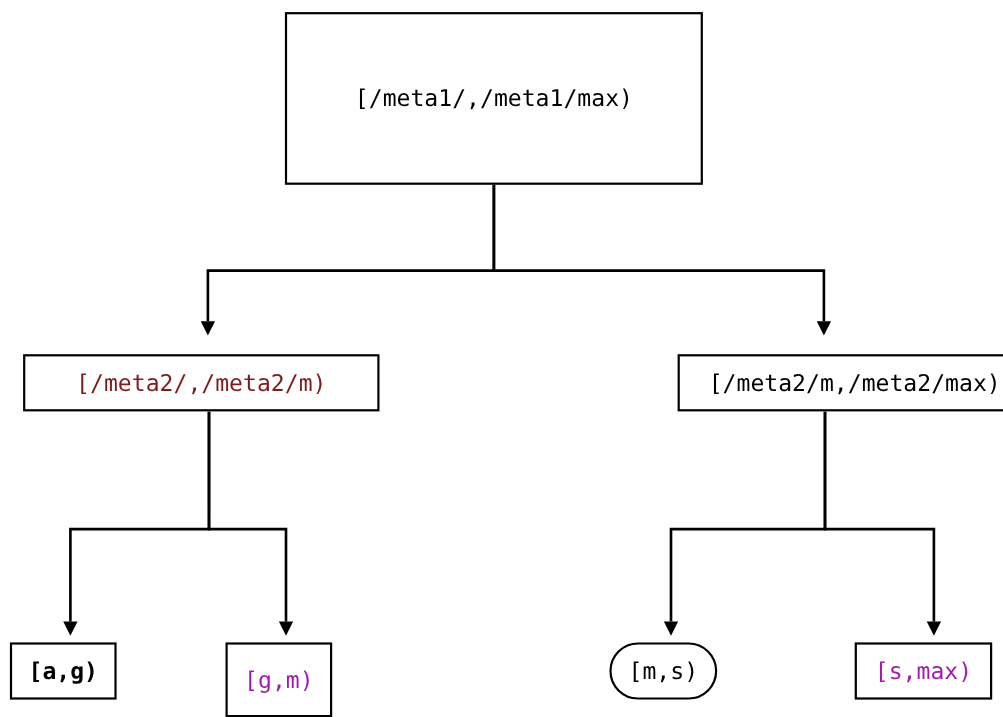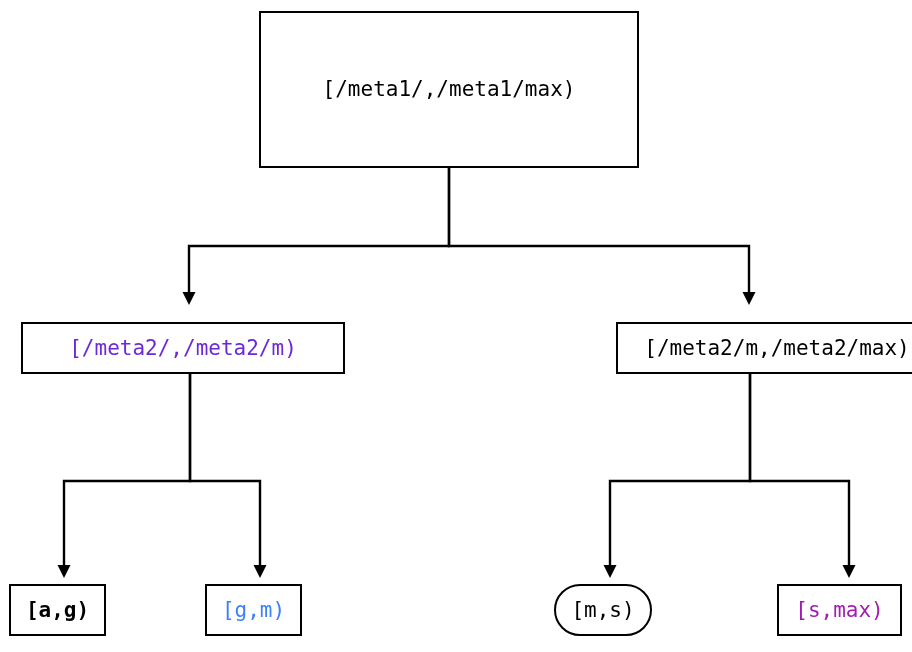--- a/index.html
+++ b/index.html
@@ -75,33 +75,33 @@
   <g>
     <path d="M 750 374 L 750 481 L 849 481 L 849 565" fill="none" stroke="#000000" stroke-width="2.4"></path>
     <polygon points="842.5,565 855.5,565 849,578" fill="#000000"></polygon>
   </g>
 </svg>
 
 <div class="node-box level-root" style="left: 259px; top: 11px; width: 380px; height: 157px; border-color: rgb(0, 0, 0); color: rgb(0, 0, 0);">
   <span class="node-label">[/meta1/,/meta1/max)</span>
 </div>
 
-<div class="node-box level-mid" style="left: 21px; top: 322px; width: 324px; height: 52px; border-color: rgb(0, 0, 0); color: #6d28d9;">
+<div class="node-box level-mid" style="left: 21px; top: 322px; width: 324px; height: 52px; border-color: rgb(0, 0, 0); color: #7f1d1d;">
   <span class="node-label">[/meta2/,/meta2/m)</span>
 </div>
 
 <div class="node-box level-mid" style="left: 580px; top: 322px; width: 322px; height: 52px; border-color: rgb(0, 0, 0); color: rgb(0, 0, 0); margin-left: 36px;">
   <span class="node-label">[/meta2/m,/meta2/max)</span>
 </div>
 
 <div class="node-box level-leaf" style="left: 9px; top: 584px; width: 97px; height: 52px; border-color: rgb(0, 0, 0); color: rgb(0, 0, 0); font-weight: bold;">
   <span class="node-label">[a,g)</span>
 </div>
 
-<div class="node-box level-leaf" style="left: 205px; top: 584px; width: 97px; height: 52px; border-color: rgb(0, 0, 0); color: #3b82f6;">
+<div class="node-box level-leaf" style="left: 205px; top: 584px; width: 97px; height: 68px; border-color: rgb(0, 0, 0); color: #a21caf;">
   <span class="node-label">[g,m)</span>
 </div>
 
 <div class="node-box level-leaf" style="left: 554px; top: 584px; width: 98px; height: 52px; border-color: rgb(0, 0, 0); color: rgb(0, 0, 0); border-radius: 26px;">
   <span class="node-label">[m,s)</span>
 </div>
 
 <div class="node-box level-leaf" style="left: 777px; top: 584px; width: 125px; height: 52px; border-color: rgb(0, 0, 0); color: #a21caf;">
   <span class="node-label">[s,max)</span>
 </div>

